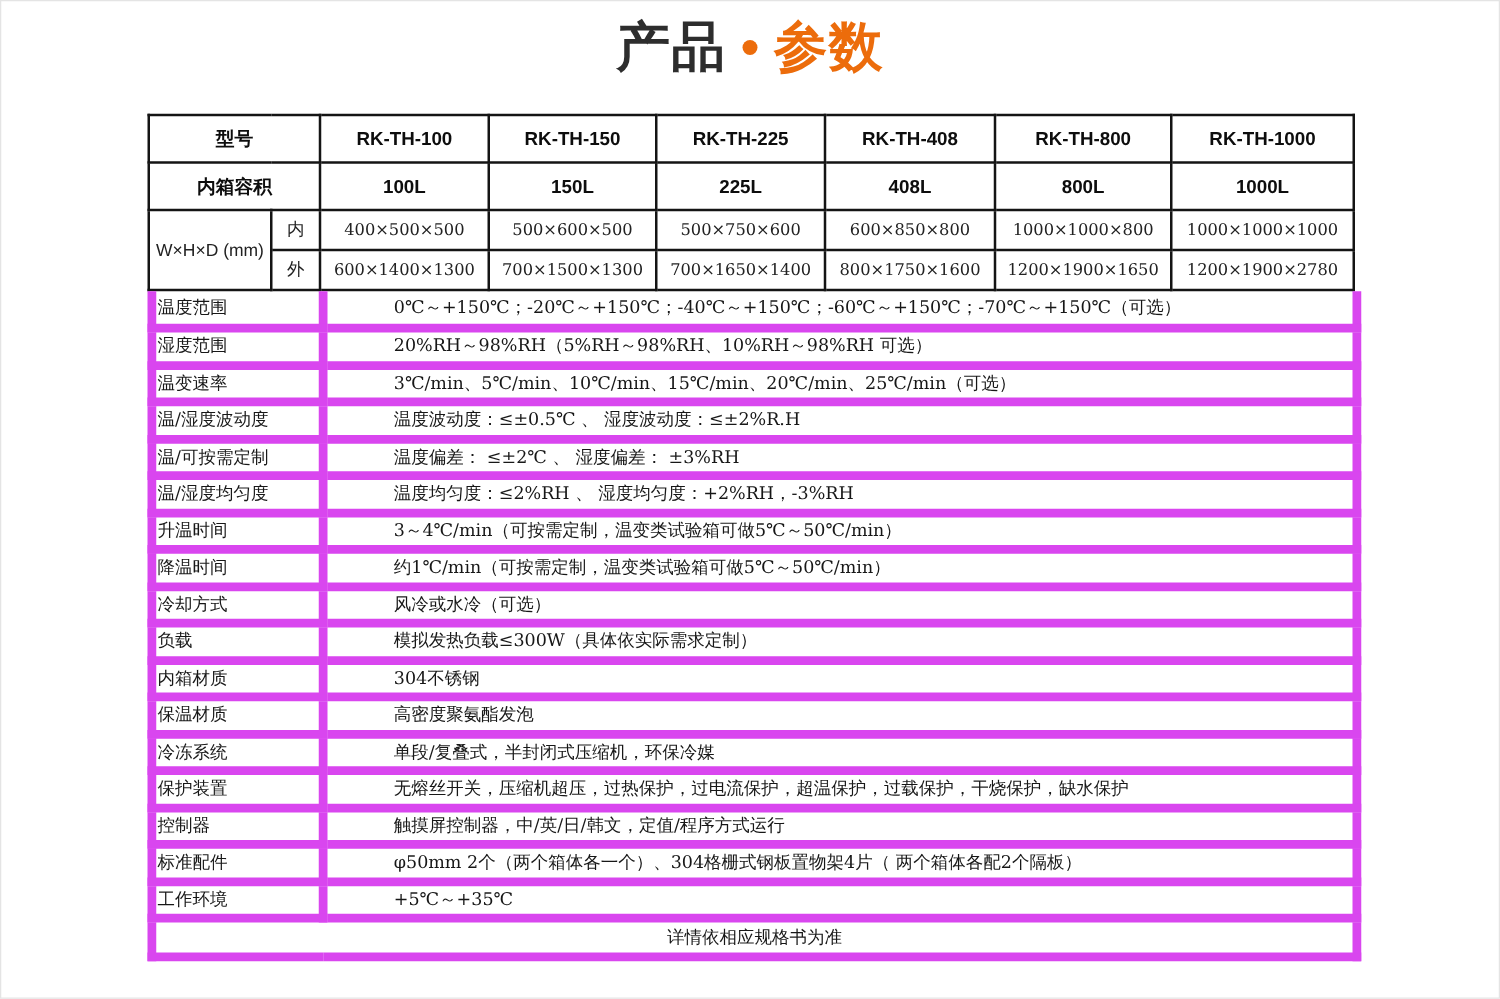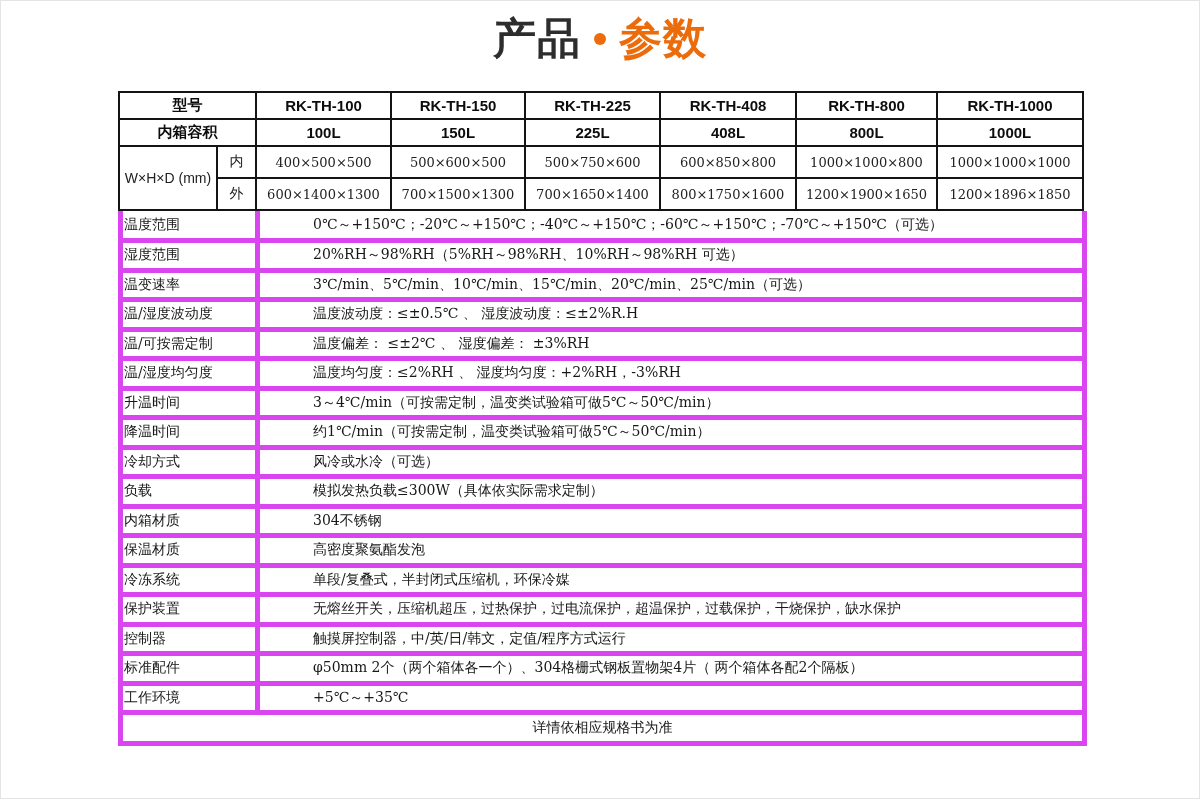--- a/index.html
+++ b/index.html
@@ -46,21 +46,21 @@
   }
   table { border-collapse: collapse; table-layout: fixed; width: 964px; }
   td { overflow: hidden; white-space: nowrap; }
 
   
   .upper td {
     border: 2px solid #141414;
     text-align: center;
     vertical-align: middle;
   }
-  .upper .hrow td { height: 27px; }
+  .upper .hrow td { height: 38px; }
   .upper .drow td { height: 32px; }
   .upper .bold-cell {
     font-weight: bold;
     font-size: 15px;
     font-family: "Liberation Sans", sans-serif;
     color: #0d0d0d;
   }
   .upper .whd-cell {
     font-size: 14px;
     font-family: "Liberation Sans", sans-serif;
@@ -69,21 +69,21 @@
   }
   .upper .io-cell, .upper .dim-cell {
     font-family: "DejaVu Serif", "Liberation Serif", serif;
     font-size: 13px;
     color: #222;
   }
   .upper .io-cell { font-size: 14px; }
 
   
   .lower td {
-    border: 5px solid #d946ef;
+    border: 7px solid #d946ef;
     vertical-align: middle;
     font-family: "DejaVu Serif", "Liberation Serif", serif;
     font-size: 14px;
     color: #171717;
   }
   .lower tr td { height: 29.5px; }
   .lower tr:first-child td { border-top: none; }
   .spec-label {
     border-right: 1px solid #141414;
   }
@@ -146,21 +146,21 @@
       <td class="dim-cell">1000×1000×800</td>
       <td class="dim-cell">1000×1000×1000</td>
     </tr>
     <tr class="drow">
       <td class="io-cell">外</td>
       <td class="dim-cell">600×1400×1300</td>
       <td class="dim-cell">700×1500×1300</td>
       <td class="dim-cell">700×1650×1400</td>
       <td class="dim-cell">800×1750×1600</td>
       <td class="dim-cell">1200×1900×1650</td>
-      <td class="dim-cell">1200×1896×1850</td>
+      <td class="dim-cell">1200×1900×2780</td>
     </tr>
   </tbody>
     </table>
 
   <table class="lower">
     <colgroup>
         <col style="width:137px">
         <col style="width:827px">
       </colgroup>
     <tbody>

